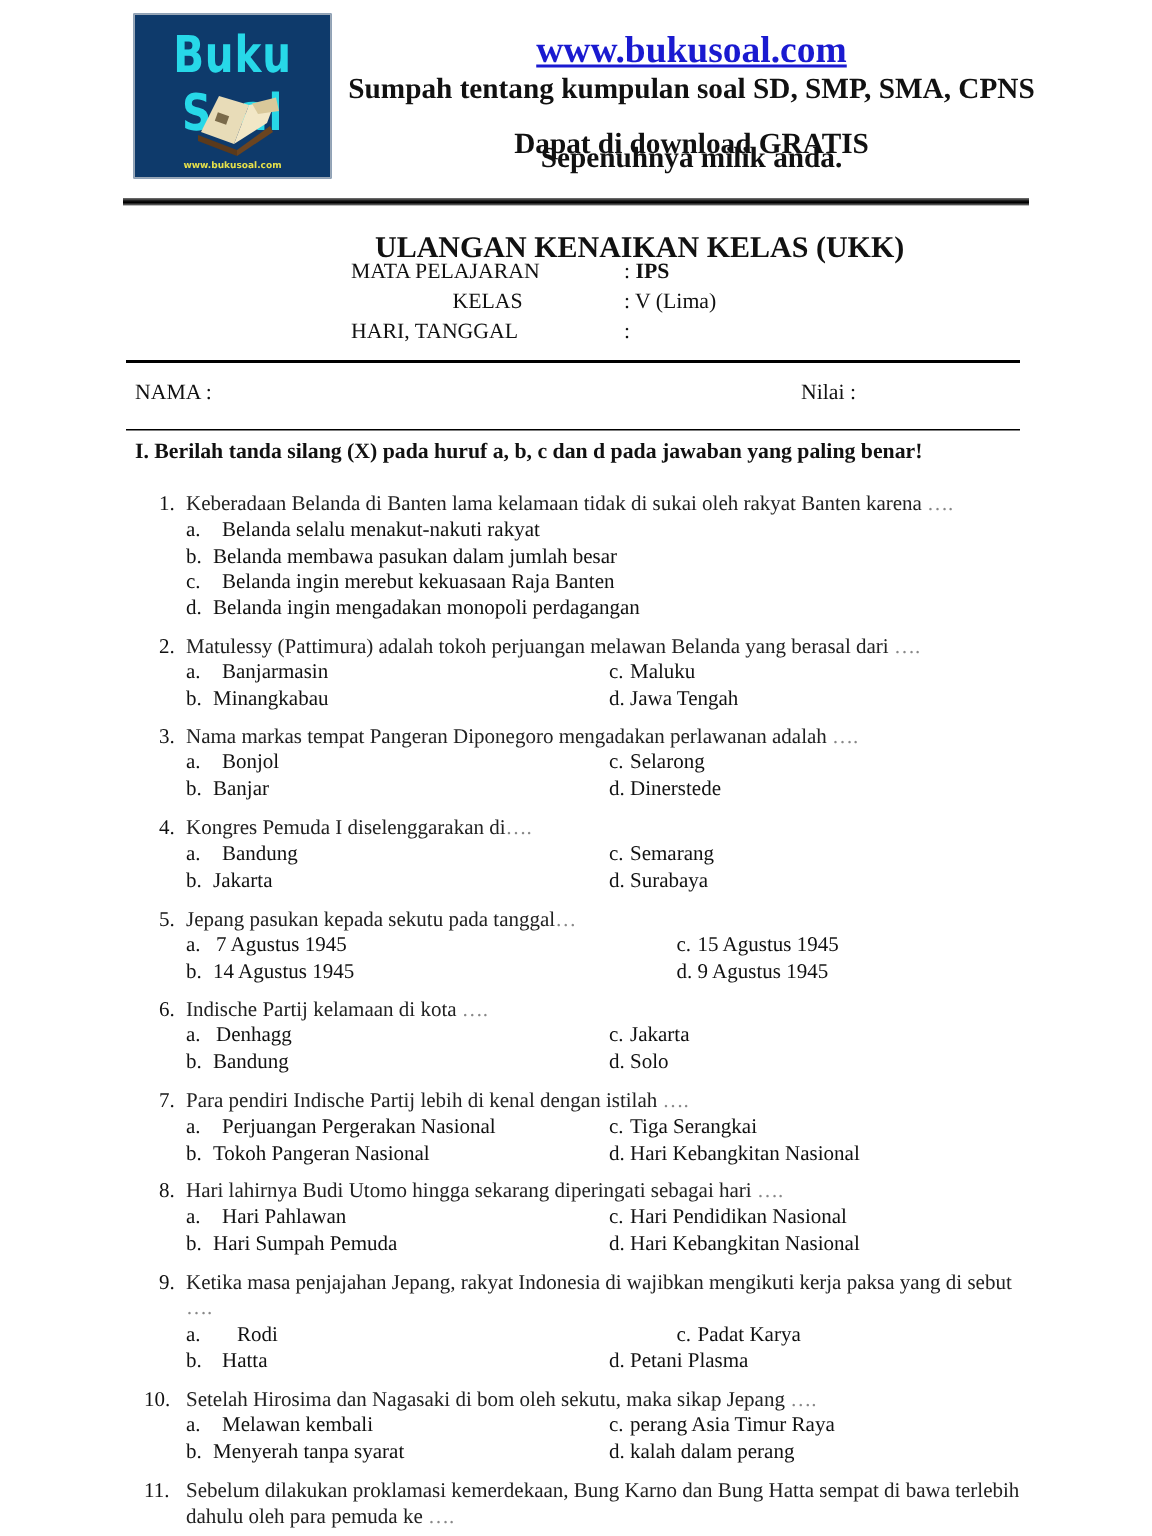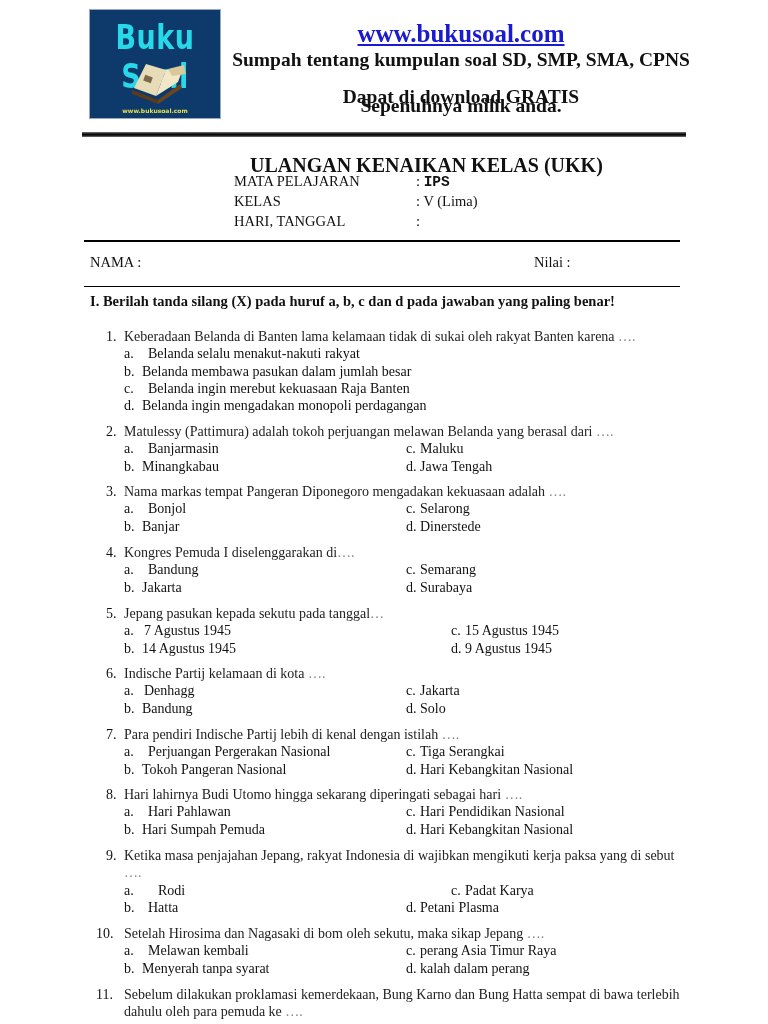--- a/index.html
+++ b/index.html
@@ -28,22 +28,22 @@
     .site-l3 { top: 95px; font-size: 19.5px; }
 
     .rule-top {
       position: absolute; left: 82px; top: 132px; width: 604px; height: 5px;
       background: linear-gradient(#777, #111 40%, #000 60%, #777);
     }
 
     .exam-title { position: absolute; left: 250px; top: 154px; font-size: 20px; font-weight: bold; }
     .meta-row { position: absolute; left: 234px; font-size: 14.5px; }
     .meta-row .label { display: inline-block; width: 182px; }
-    .meta-row .value b { font-weight: bold; font-family: Liberation Mono, monospace; }
-    .m1 { top: 173px; } .m2 { top: 193px; } .m3 { top: 213px; }
+    .meta-row .value b { font-weight: bold; }
+    .m1 { top: 173px; } .m2 { top: 193px; text-align: center; } .m3 { top: 213px; }
 
     .rule-mid { position: absolute; left: 84px; width: 596px; background: #000; }
     .r1 { top: 240px; height: 2px; }
     .r2 { top: 286px; height: 1px; }
 
     .nama { position: absolute; left: 90px; top: 254px; font-size: 14.5px; }
     .nilai { position: absolute; left: 534px; top: 254px; font-size: 14.5px; }
 
     .instr { position: absolute; left: 90px; top: 293px; font-size: 14.5px; font-weight: bold; }
 
@@ -148,21 +148,21 @@
     <div class="opt">
         <span class="ol" style="width:14px">d.</span>
         <span>Jawa Tengah</span>
       </div>
   </div>
 </div>
 
 <div class="q" style="top:483px">
   <div class="stem">
       <span class="num">3.</span>
-      <span class="stem-text"><span>Nama markas tempat Pangeran Diponegoro mengadakan kekuasaan adalah</span> <span class="dots">….</span></span>
+      <span class="stem-text"><span>Nama markas tempat Pangeran Diponegoro mengadakan perlawanan adalah</span> <span class="dots">….</span></span>
     </div>
   <div class="opts-grid">
     <div class="opt">
         <span class="ol">a.</span>
         <span>Bonjol</span>
       </div>
     <div class="opt">
         <span class="ol" style="width:14px">c.</span>
         <span>Selarong</span>
       </div>

